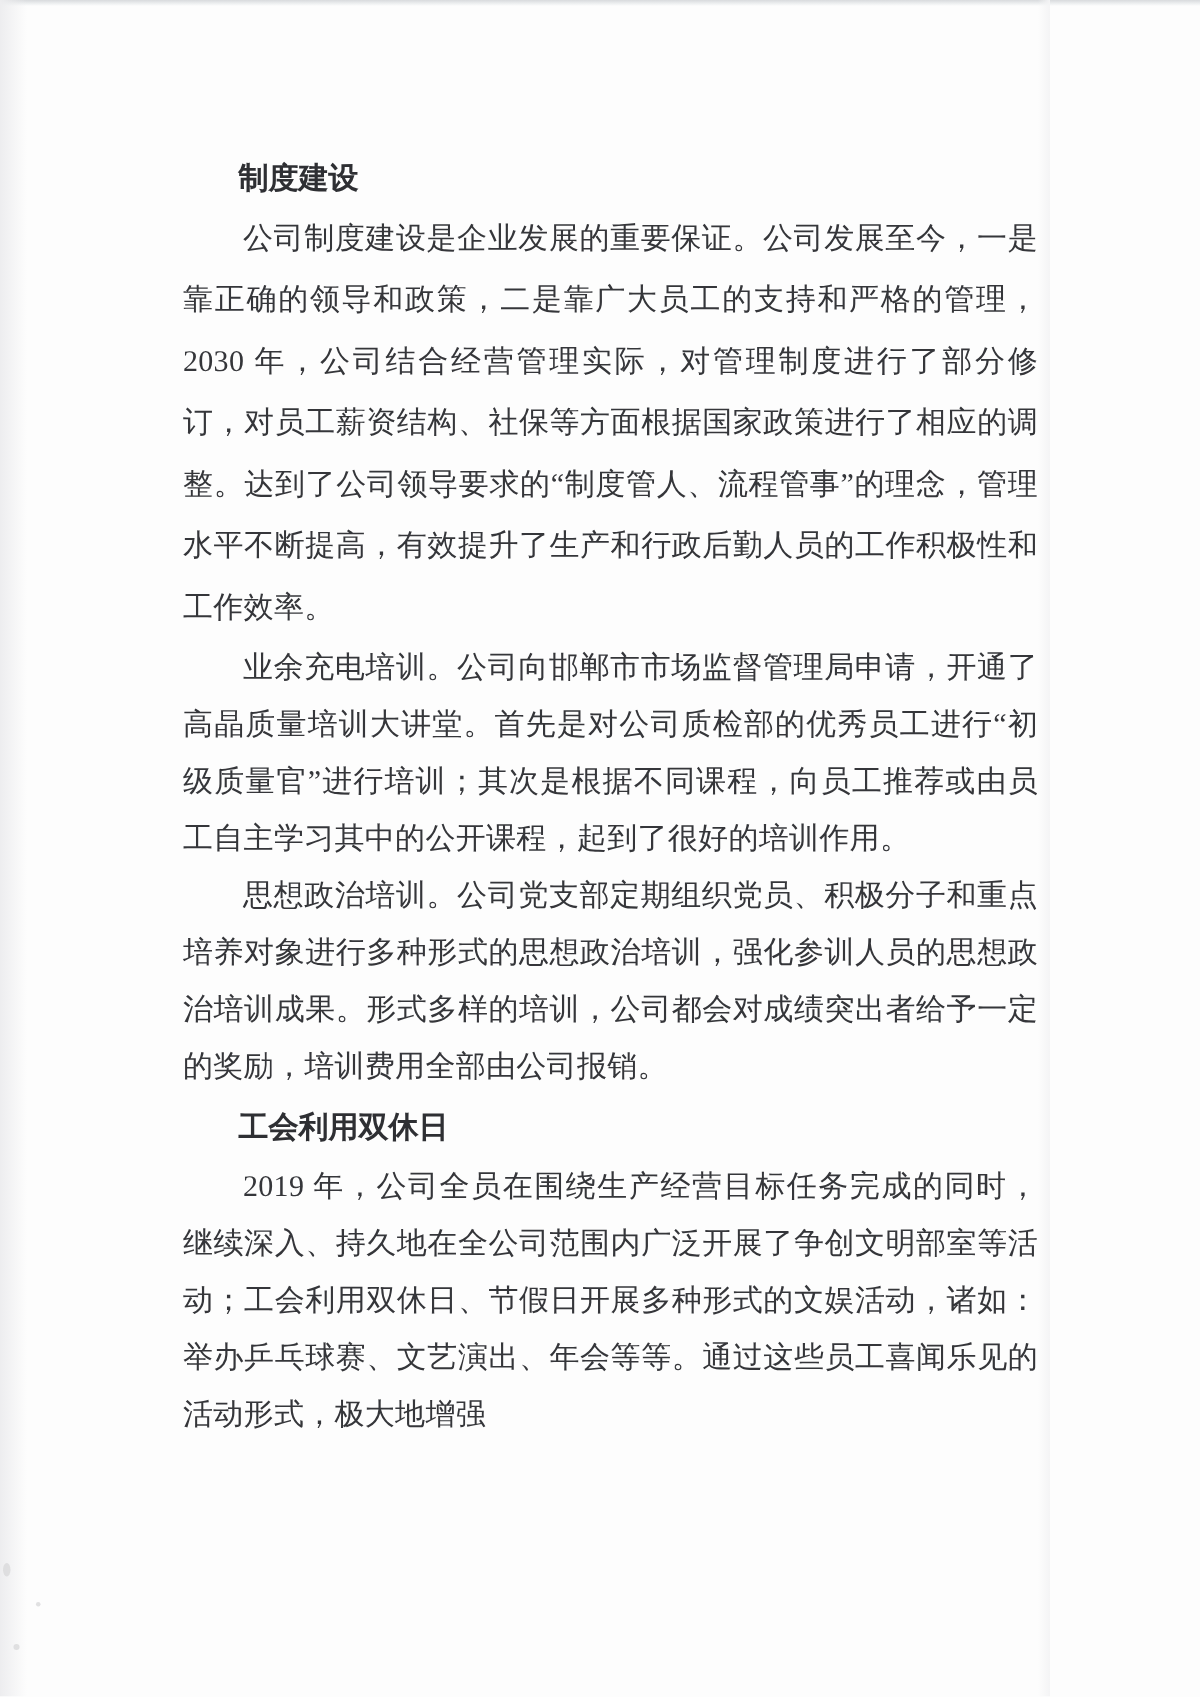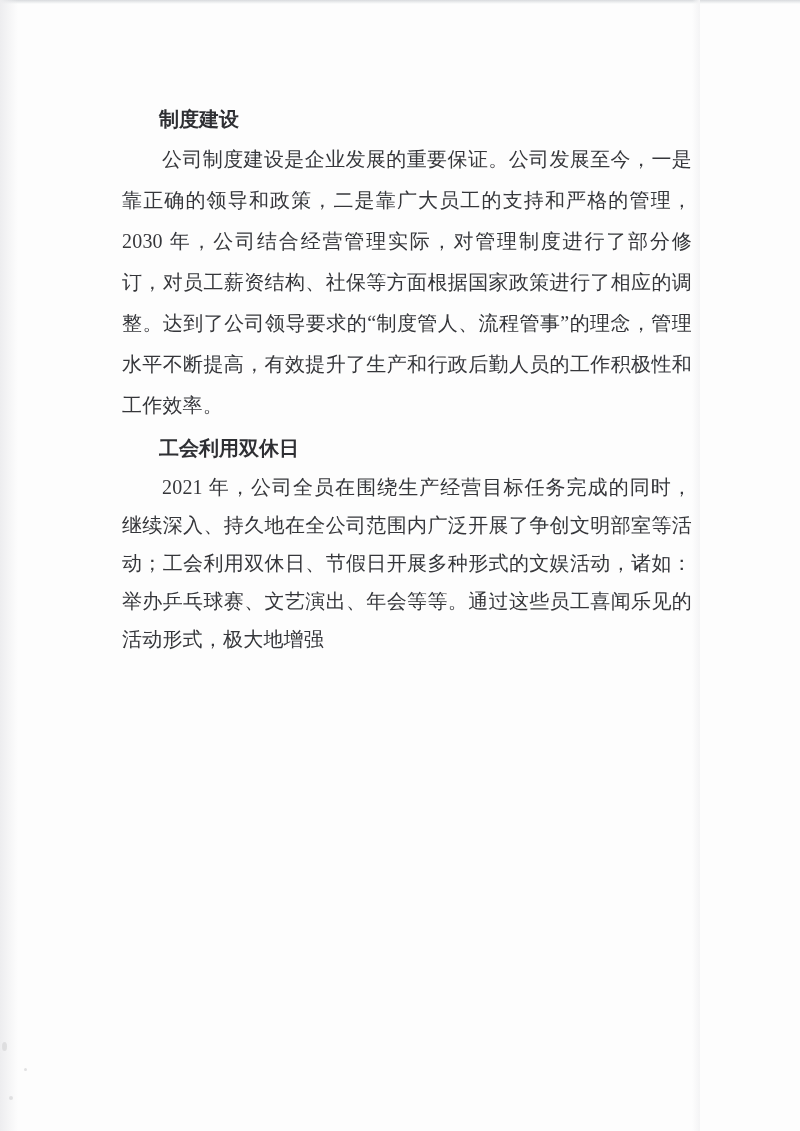--- a/index.html
+++ b/index.html
@@ -96,21 +96,23 @@
   <div class="speck s3"></div>
 
   <div class="content">
 
     <section class="sec sec-institution">
       <h2 class="heading">制度建设</h2>
       <p class="para">公司制度建设是企业发展的重要保证。公司发展至今，一是靠正确的领导和政策，二是靠广大员工的支持和严格的管理，2030 年，公司结合经营管理实际，对管理制度进行了部分修订，对员工薪资结构、社保等方面根据国家政策进行了相应的调整。达到了公司领导要求的“制度管人、流程管事”的理念，管理水平不断提高，有效提升了生产和行政后勤人员的工作积极性和工作效率。</p>
     </section>
 
     <section class="sec sec-training">
+      <p class="para">业余充电培训。公司向邯郸市市场监督管理局申请，开通了高晶质量培训大讲堂。首先是对公司质检部的优秀员工进行“初级质量官”进行培训；其次是根据不同课程，向员工推荐或由员工自主学习其中的公开课程，起到了很好的培训作用。</p>
+      <p class="para">思想政治培训。公司党支部定期组织党员、积极分子和重点培养对象进行多种形式的思想政治培训，强化参训人员的思想政治培训成果。形式多样的培训，公司都会对成绩突出者给予一定的奖励，培训费用全部由公司报销。</p>
     </section>
 
     <section class="sec sec-culture">
       <h2 class="heading">工会利用双休日</h2>
-      <p class="para">2021 年，公司全员在围绕生产经营目标任务完成的同时，继续深入、持久地在全公司范围内广泛开展了争创文明部室等活动；工会利用双休日、节假日开展多种形式的文娱活动，诸如：举办乒乓球赛、文艺演出、年会等等。通过这些员工喜闻乐见的活动形式，极大地增强</p>
+      <p class="para">2019 年，公司全员在围绕生产经营目标任务完成的同时，继续深入、持久地在全公司范围内广泛开展了争创文明部室等活动；工会利用双休日、节假日开展多种形式的文娱活动，诸如：举办乒乓球赛、文艺演出、年会等等。通过这些员工喜闻乐见的活动形式，极大地增强</p>
     </section>
 
   </div>
 </div>
 
 </body></html>

